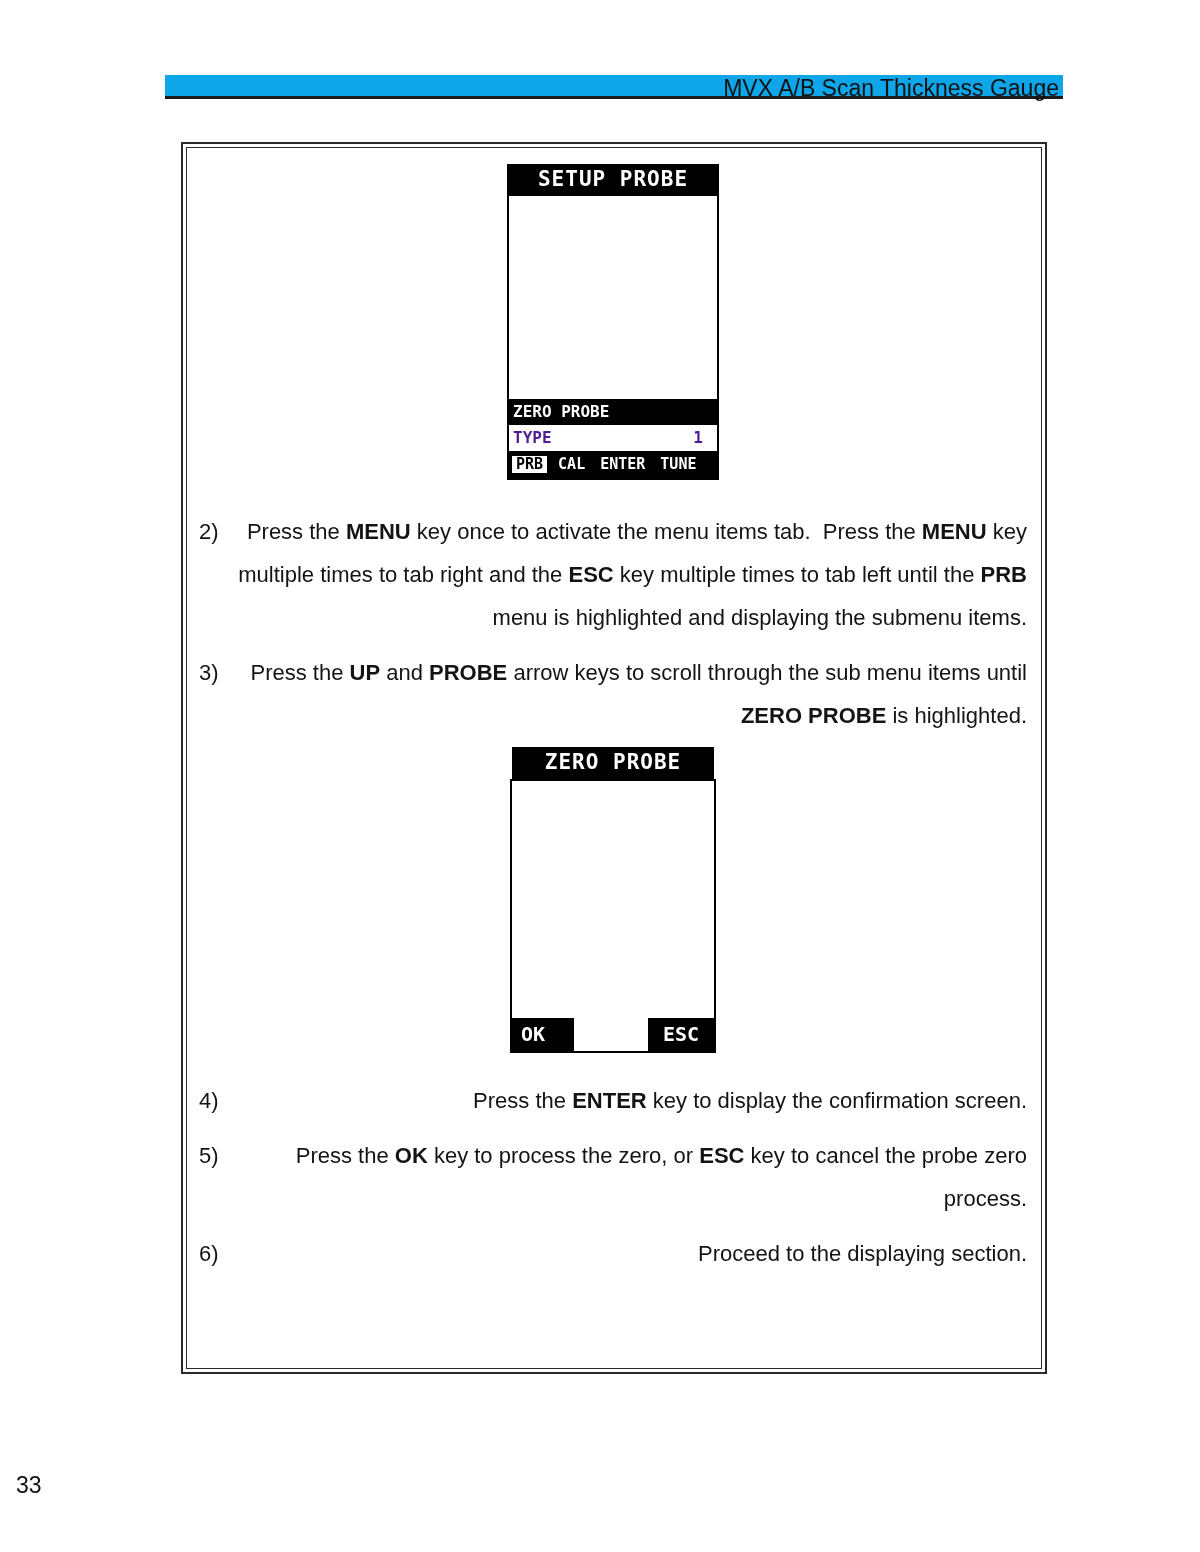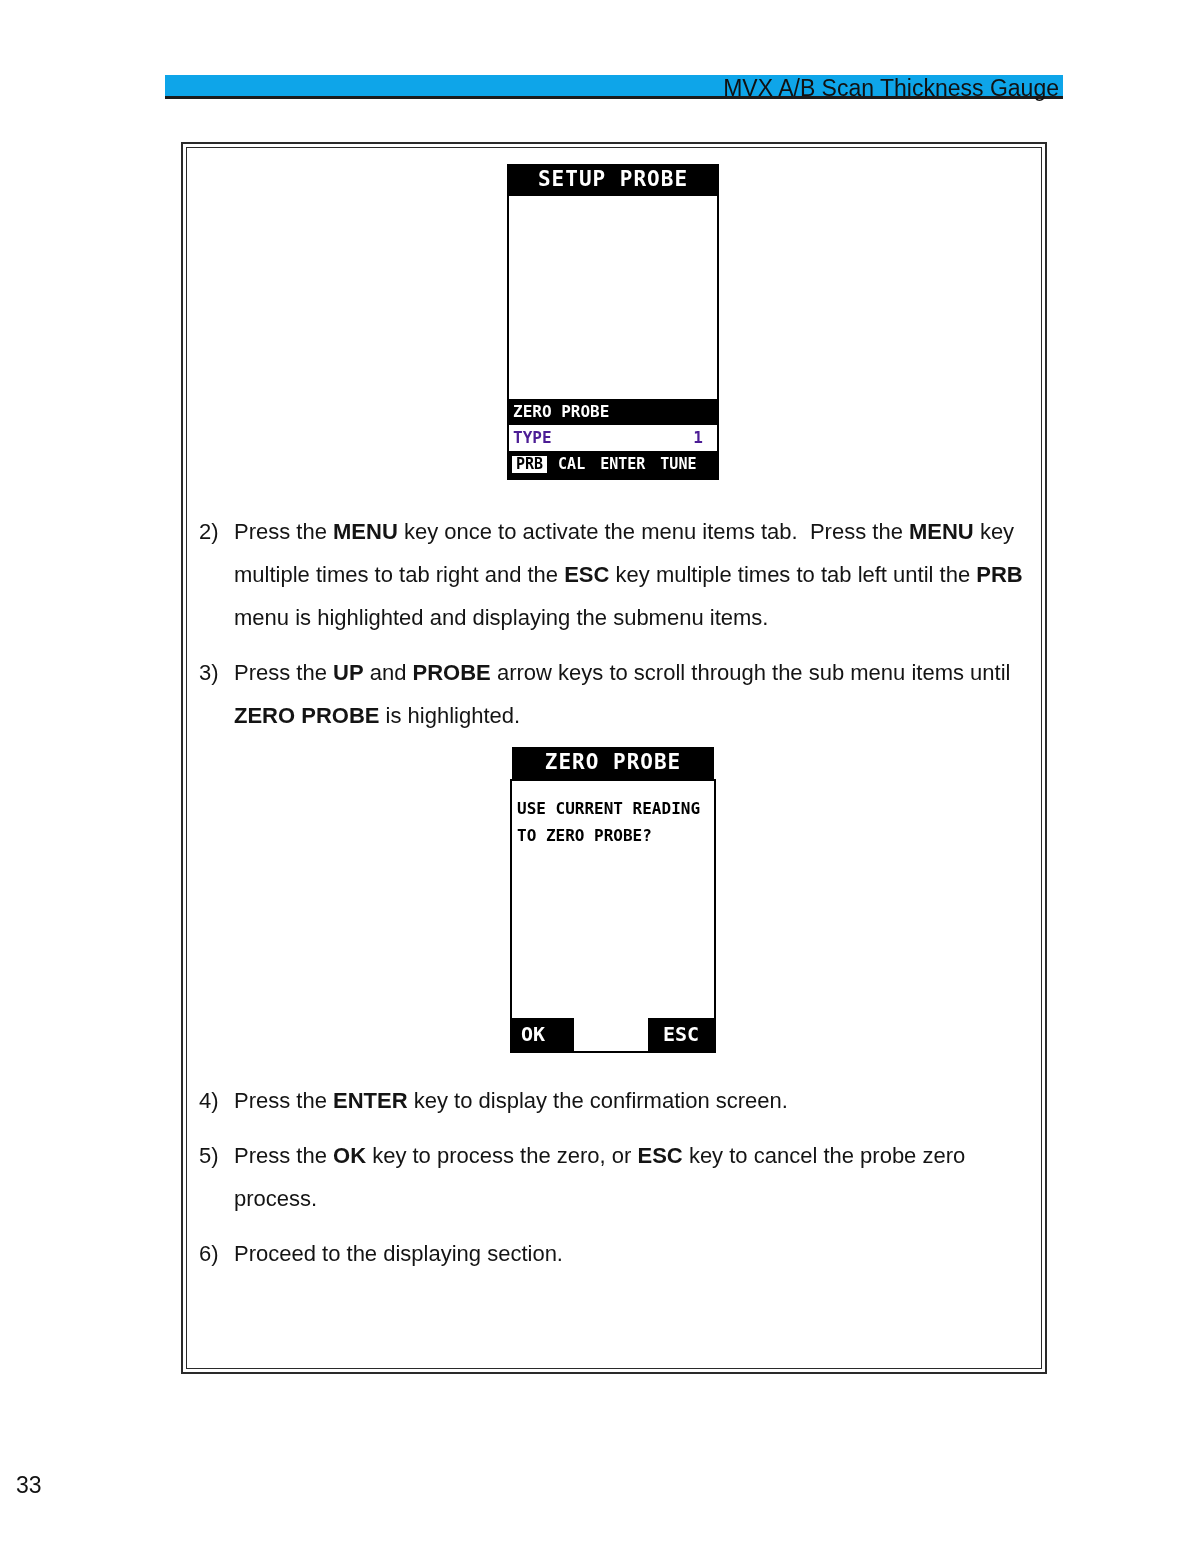--- a/index.html
+++ b/index.html
@@ -67,21 +67,21 @@
   .lcd-btn {
     background:#000; color:#fff; font-size:20px; line-height:20px;
     padding:6px 0 7px; width:62px; text-align:center;
   }
   .lcd-btn.ok { text-align:left; padding-left:9px; }
   .lcd-btn.esc { width:66px; }
 
   
   .step { display:flex; font-size:22px; line-height:43px; }
   .step .step-num { width:35px; flex-shrink:0; }
-  .step .step-text { width:800px; white-space:pre-wrap; }
+  .step .step-text { width:800px; white-space:pre-wrap;text-align:right; }
   .b { font-weight:bold; }
   .mt-a { margin-top:30px; }
   .mt-b { margin-top:12px; }
   .mt-c { margin-top:26px; }
 
   
   .note-para {
     margin-top:12px; font-size:22px; line-height:43px;
     white-space:pre-wrap; width:824px;
   }
@@ -130,24 +130,20 @@
       </div>
 
       <div class="step mt-b">
         <span class="step-num">3)</span>
         <span class="step-text"><span>Press the </span><span class="b">UP</span><span> and </span><span class="b">PROBE</span><span> arrow keys to scroll through the sub menu items until </span><span class="b">ZERO PROBE</span><span> is highlighted.</span></span>
       </div>
 
       <div class="lcd lcd-zero">
         <div class="lcd-title">ZERO PROBE</div>
         <div class="lcd-body">
-          <div class="lcd-confirm">
-            <div class="confirm-line">USE CURRENT READING</div>
-            <div class="confirm-line">TO ZERO PROBE?</div>
-          </div>
           <div class="lcd-spacer"></div>
           <div class="lcd-btn-row">
             <span class="lcd-btn ok">OK</span>
             <span class="lcd-btn esc">ESC</span>
           </div>
         </div>
       </div>
 
       <div class="step mt-c">
         <span class="step-num">4)</span>

